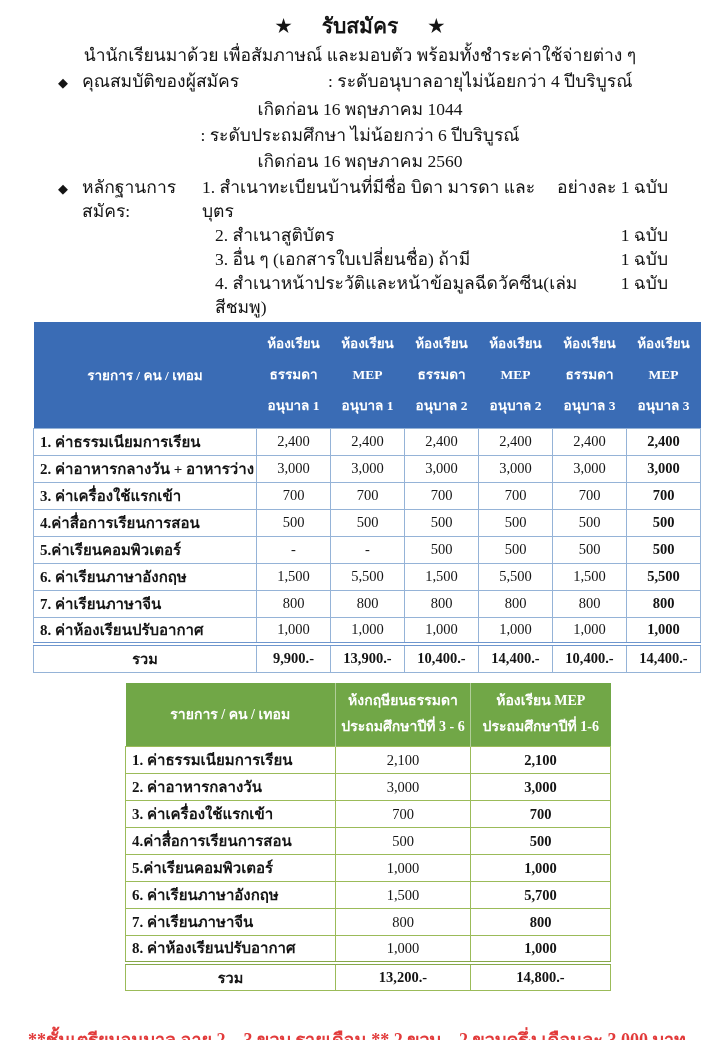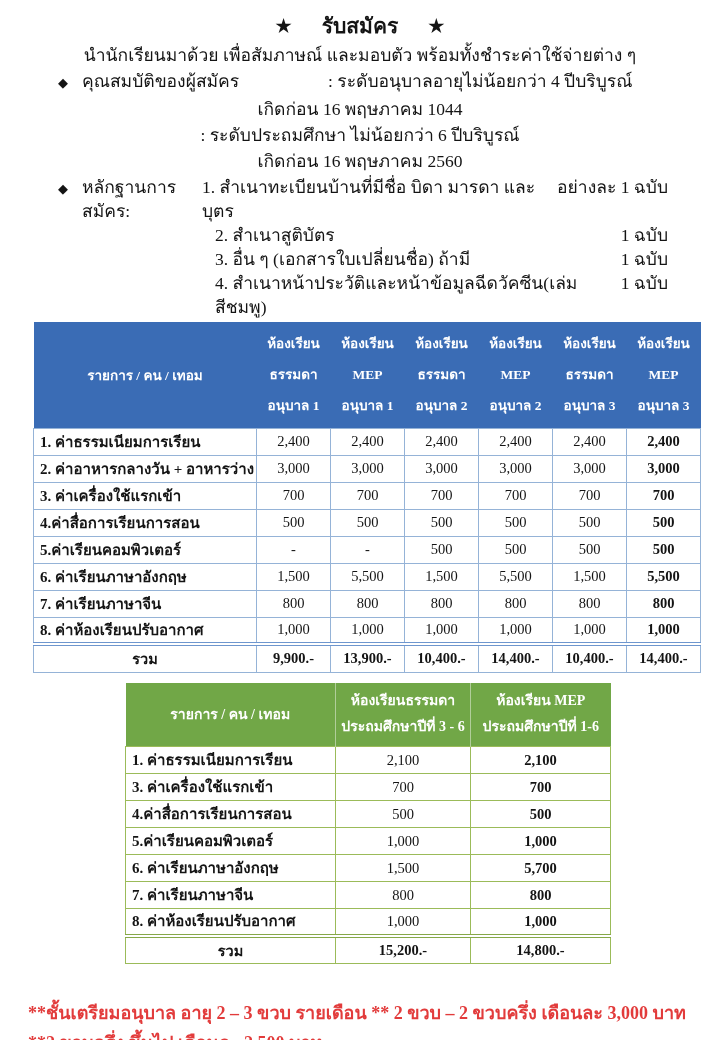--- a/index.html
+++ b/index.html
@@ -244,36 +244,41 @@
   <table class="pr" id="pr-table">
     <colgroup>
       <col class="c-label">
         <col class="c-val1">
         <col class="c-val2">
     </colgroup>
   <thead>
         <tr>
           <th class="label-col">รายการ / คน / เทอม</th>
           <th>
-            <div class="hl">ห้องเรียนธรรมดา</div>
+            <div class="hl">ห้งกฤษียนธรรมดา</div>
             <div class="hl">ประถมศึกษาปีที่ 3 - 6</div>
           </th>
           <th>
             <div class="hl">ห้องเรียน MEP</div>
             <div class="hl">ประถมศึกษาปีที่ 1-6</div>
           </th>
         </tr>
       </thead>
       <tbody>
         <tr>
           <td class="label-cell">1. ค่าธรรมเนียมการเรียน</td>
           <td class="value-cell">2,100</td>
           <td class="value-cell bold">2,100</td>
         </tr>
         <tr>
+          <td class="label-cell">2. ค่าอาหารกลางวัน</td>
+          <td class="value-cell">3,000</td>
+          <td class="value-cell bold">3,000</td>
+        </tr>
+        <tr>
           <td class="label-cell">3. ค่าเครื่องใช้แรกเข้า</td>
           <td class="value-cell">700</td>
           <td class="value-cell bold">700</td>
         </tr>
         <tr>
           <td class="label-cell">4.ค่าสื่อการเรียนการสอน</td>
           <td class="value-cell">500</td>
           <td class="value-cell bold">500</td>
         </tr>
         <tr>
@@ -291,21 +296,21 @@
           <td class="value-cell">800</td>
           <td class="value-cell bold">800</td>
         </tr>
         <tr>
           <td class="label-cell">8. ค่าห้องเรียนปรับอากาศ</td>
           <td class="value-cell">1,000</td>
           <td class="value-cell bold">1,000</td>
         </tr>
         <tr class="total-row">
           <td class="value-cell">รวม</td>
-          <td class="value-cell">15,200.-</td>
+          <td class="value-cell">13,200.-</td>
           <td class="value-cell">14,800.-</td>
         </tr>
       </tbody>
     </table>
 
   <div class="footnote">**ชั้นเตรียมอนุบาล อายุ 2 – 3 ขวบ รายเดือน  ** 2 ขวบ – 2 ขวบครึ่ง เดือนละ 3,000 บาท **2 ขวบครึ่ง ขึ้นไป เดือนละ 2,500 บาท</div>
 
 </div>
 
 </body></html>

